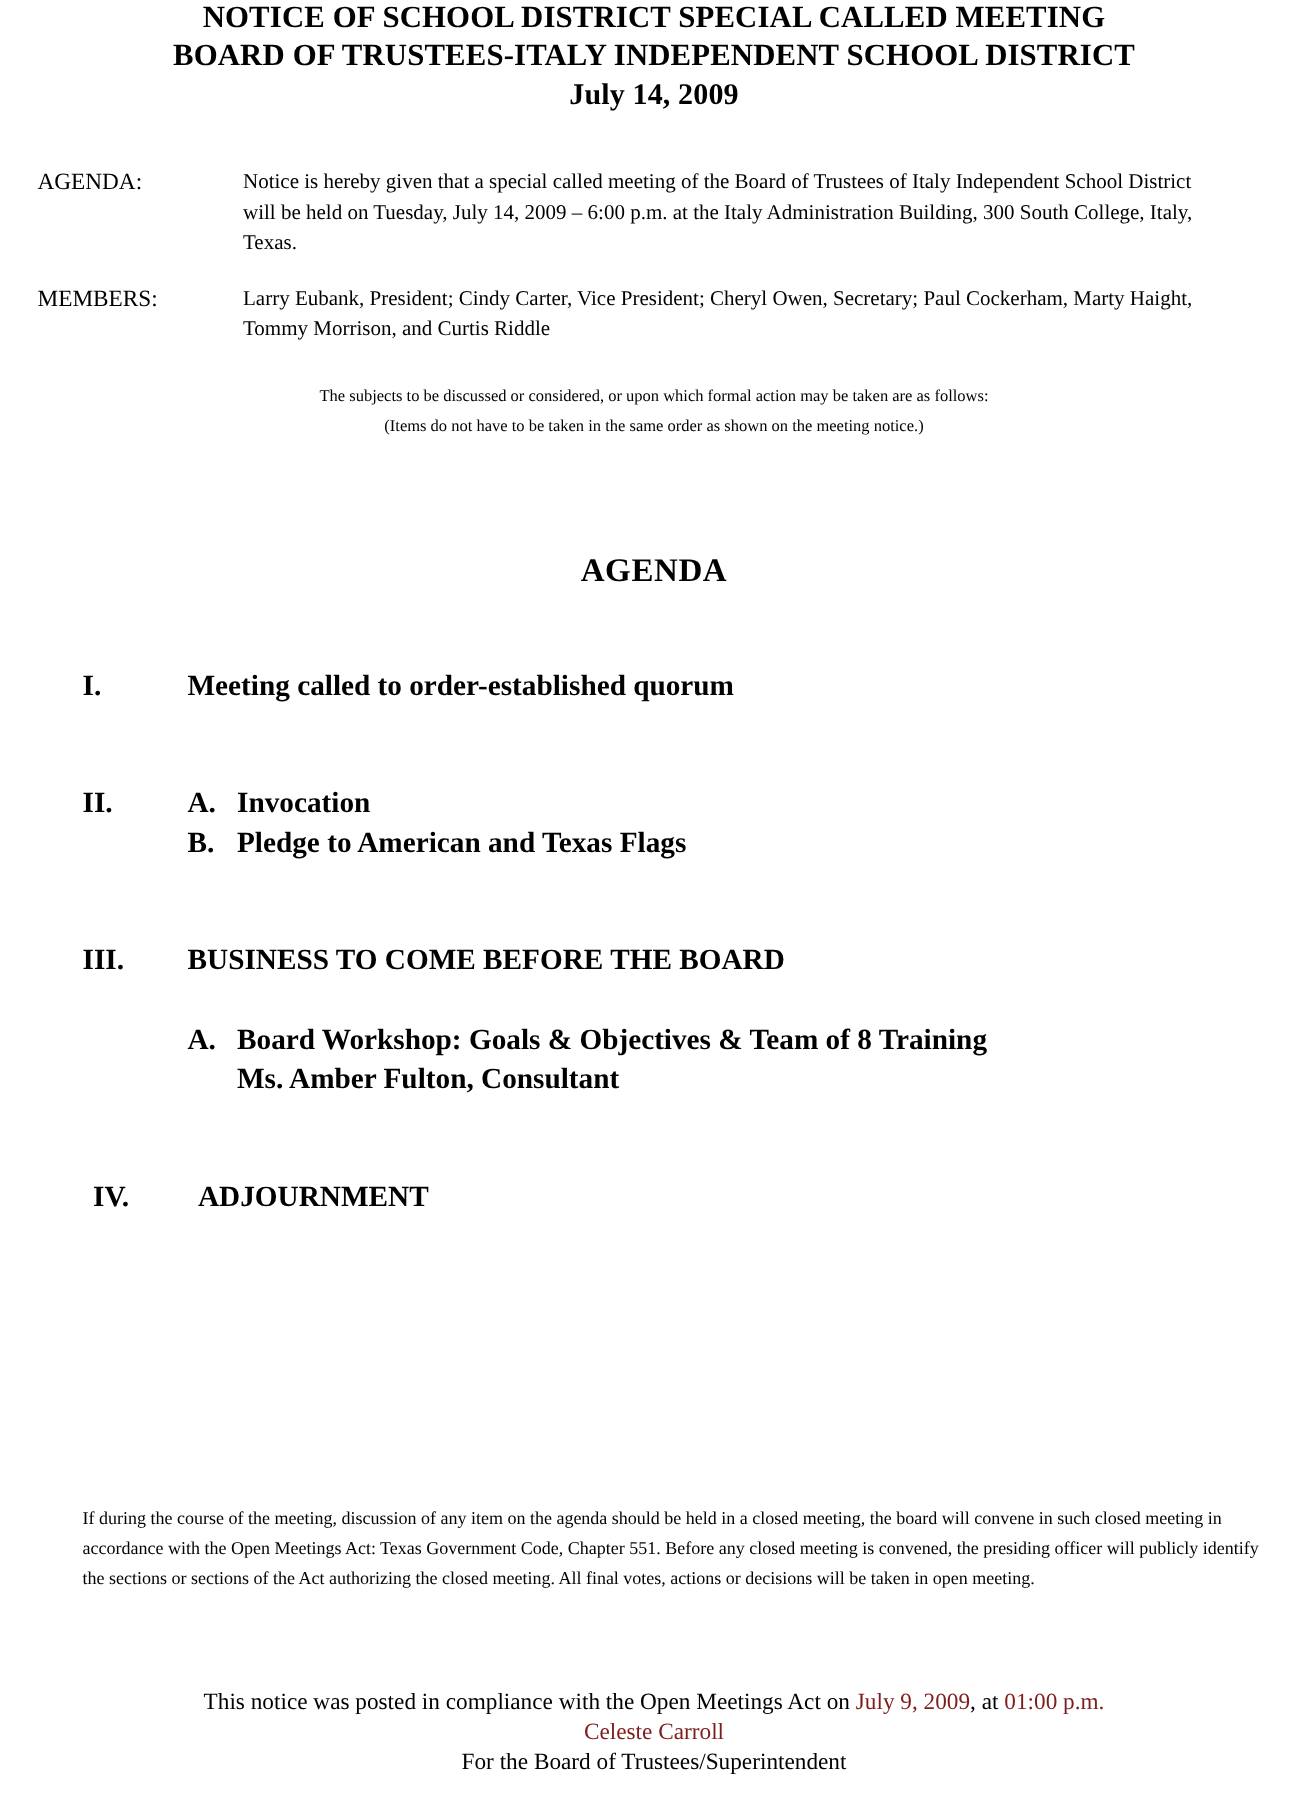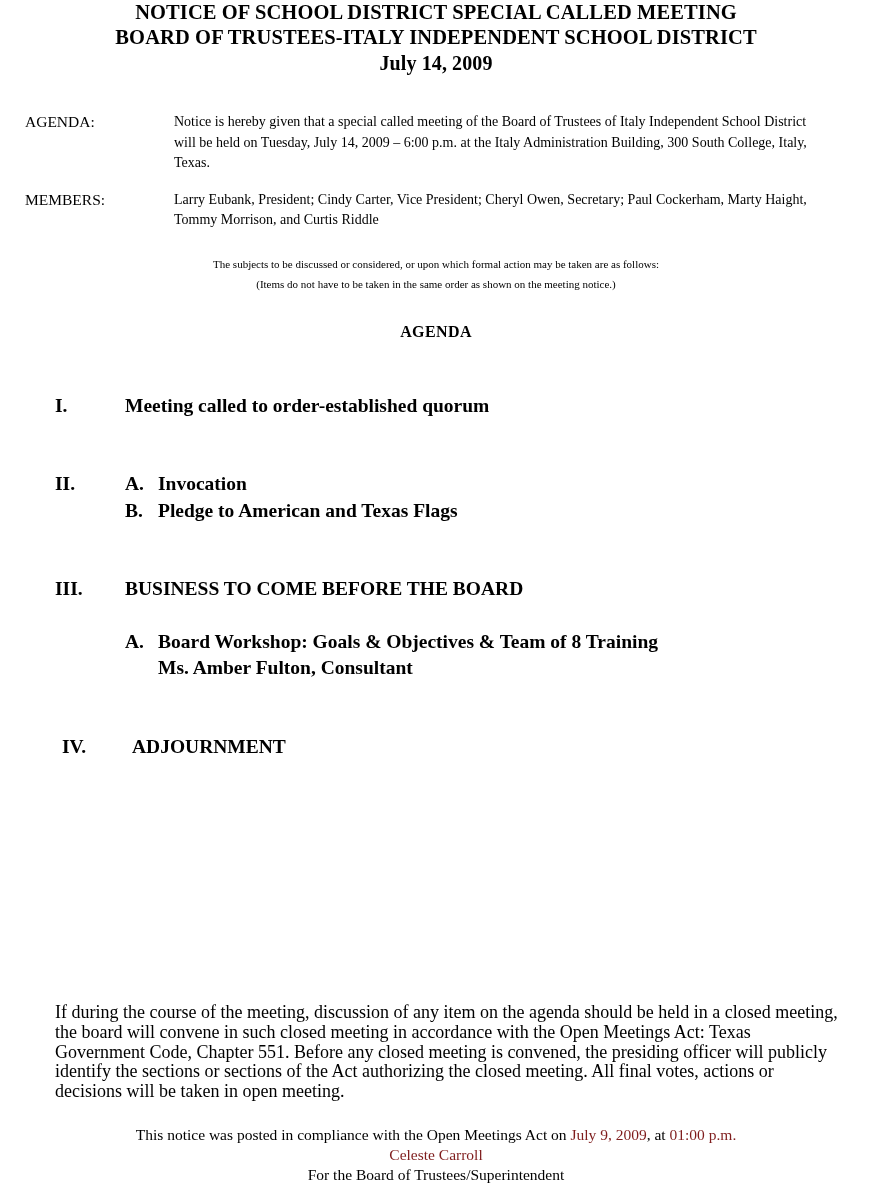--- a/index.html
+++ b/index.html
@@ -38,21 +38,20 @@
     line-height: 26px;
   }
 
   
   .meta-block {
     display: flex;
     align-items: flex-start;
     margin-top: 0;
     padding-left: 25px;
     padding-right: 62px;
-    gap: 12px;
   }
   .meta-label {
     flex: 0 0 137px;
     font-size: 15.5px;
     line-height: 20.5px;
   }
   .meta-text {
     flex: 1 1 auto;
     font-size: 14px;
     line-height: 20.5px;
@@ -66,24 +65,24 @@
     line-height: 20.5px;
     padding: 0 60px;
   }
   .agenda-intro .sub {
     display: block;
   }
 
   
   .agenda-title {
     text-align: center;
-    font-size: 16px;
+    font-size: 22px;
     font-weight: bold;
     letter-spacing: 0.4px;
-    margin-top: 28px;
+    margin-top: 72px;
   }
 
   
   .agenda-list {
     margin-top: 52px;
   }
   .agenda-item {
     display: flex;
     align-items: flex-start;
     font-weight: bold;
@@ -123,21 +122,21 @@
   .gap-2 { height: 52px; }
   .gap-3 { height: 26px; }
   .gap-4 { height: 52px; }
 
   
   .disclaimer {
     position: absolute;
     left: 55px;
     right: 27px;
     top: 1003px;
-    font-size: 18px;
+    font-size: 12px;
     line-height: 19.8px;
     text-align: left;
   }
 
   
   .footer {
     position: absolute;
     left: 0;
     right: 0;
     top: 1125px;

